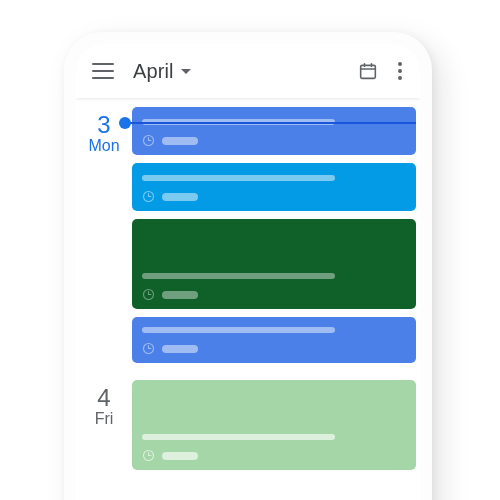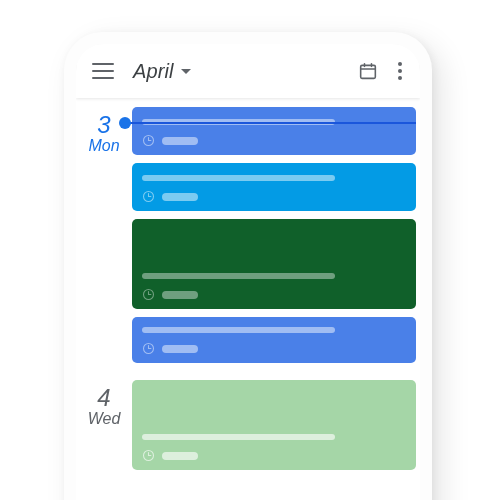--- a/index.html
+++ b/index.html
@@ -29,21 +29,20 @@
   }
   #phone-screen {
     position: absolute;
     left: 76px;
     top: 44px;
     width: 344px;
     height: 456px;
     background: #ffffff;
     border-radius: 28px 28px 0 0;
     overflow: hidden;
-    font-style: italic;
   }
 
   
   .app-bar {
     position: absolute;
     left: 0;
     top: 0;
     width: 100%;
     height: 54px;
     background: #ffffff;
@@ -283,21 +282,21 @@
                   <path d="M12 6.6 V12 H16.4" fill="none" stroke="rgba(255,255,255,0.48)" stroke-width="2" stroke-linecap="round"></path>
                 </svg>
                 <div class="skeleton-time" style="background: rgba(255, 255, 255, 0.48);"></div>
               </div>
             </div>
           </div>
         </div>
         <div class="day-row">
           <div class="day-gutter">
             <div class="day-num">4</div>
-            <div class="day-name">Wed</div>
+            <div class="day-name">Fri</div>
           </div>
           <div class="day-events">
             <div class="event-card" style="background: rgb(165, 214, 167); height: 90px;">
               <div class="skeleton-title" style="background: rgba(255, 255, 255, 0.62); width: 73%;"></div>
               <div class="event-meta">
                 <svg viewBox="0 0 24 24" width="13" height="13" class="clock-icon">
                   <circle cx="12" cy="12" r="9.2" fill="none" stroke="rgba(255,255,255,0.62)" stroke-width="2"></circle>
                   <path d="M12 6.6 V12 H16.4" fill="none" stroke="rgba(255,255,255,0.62)" stroke-width="2" stroke-linecap="round"></path>
                 </svg>
                 <div class="skeleton-time" style="background: rgba(255, 255, 255, 0.62);"></div>

